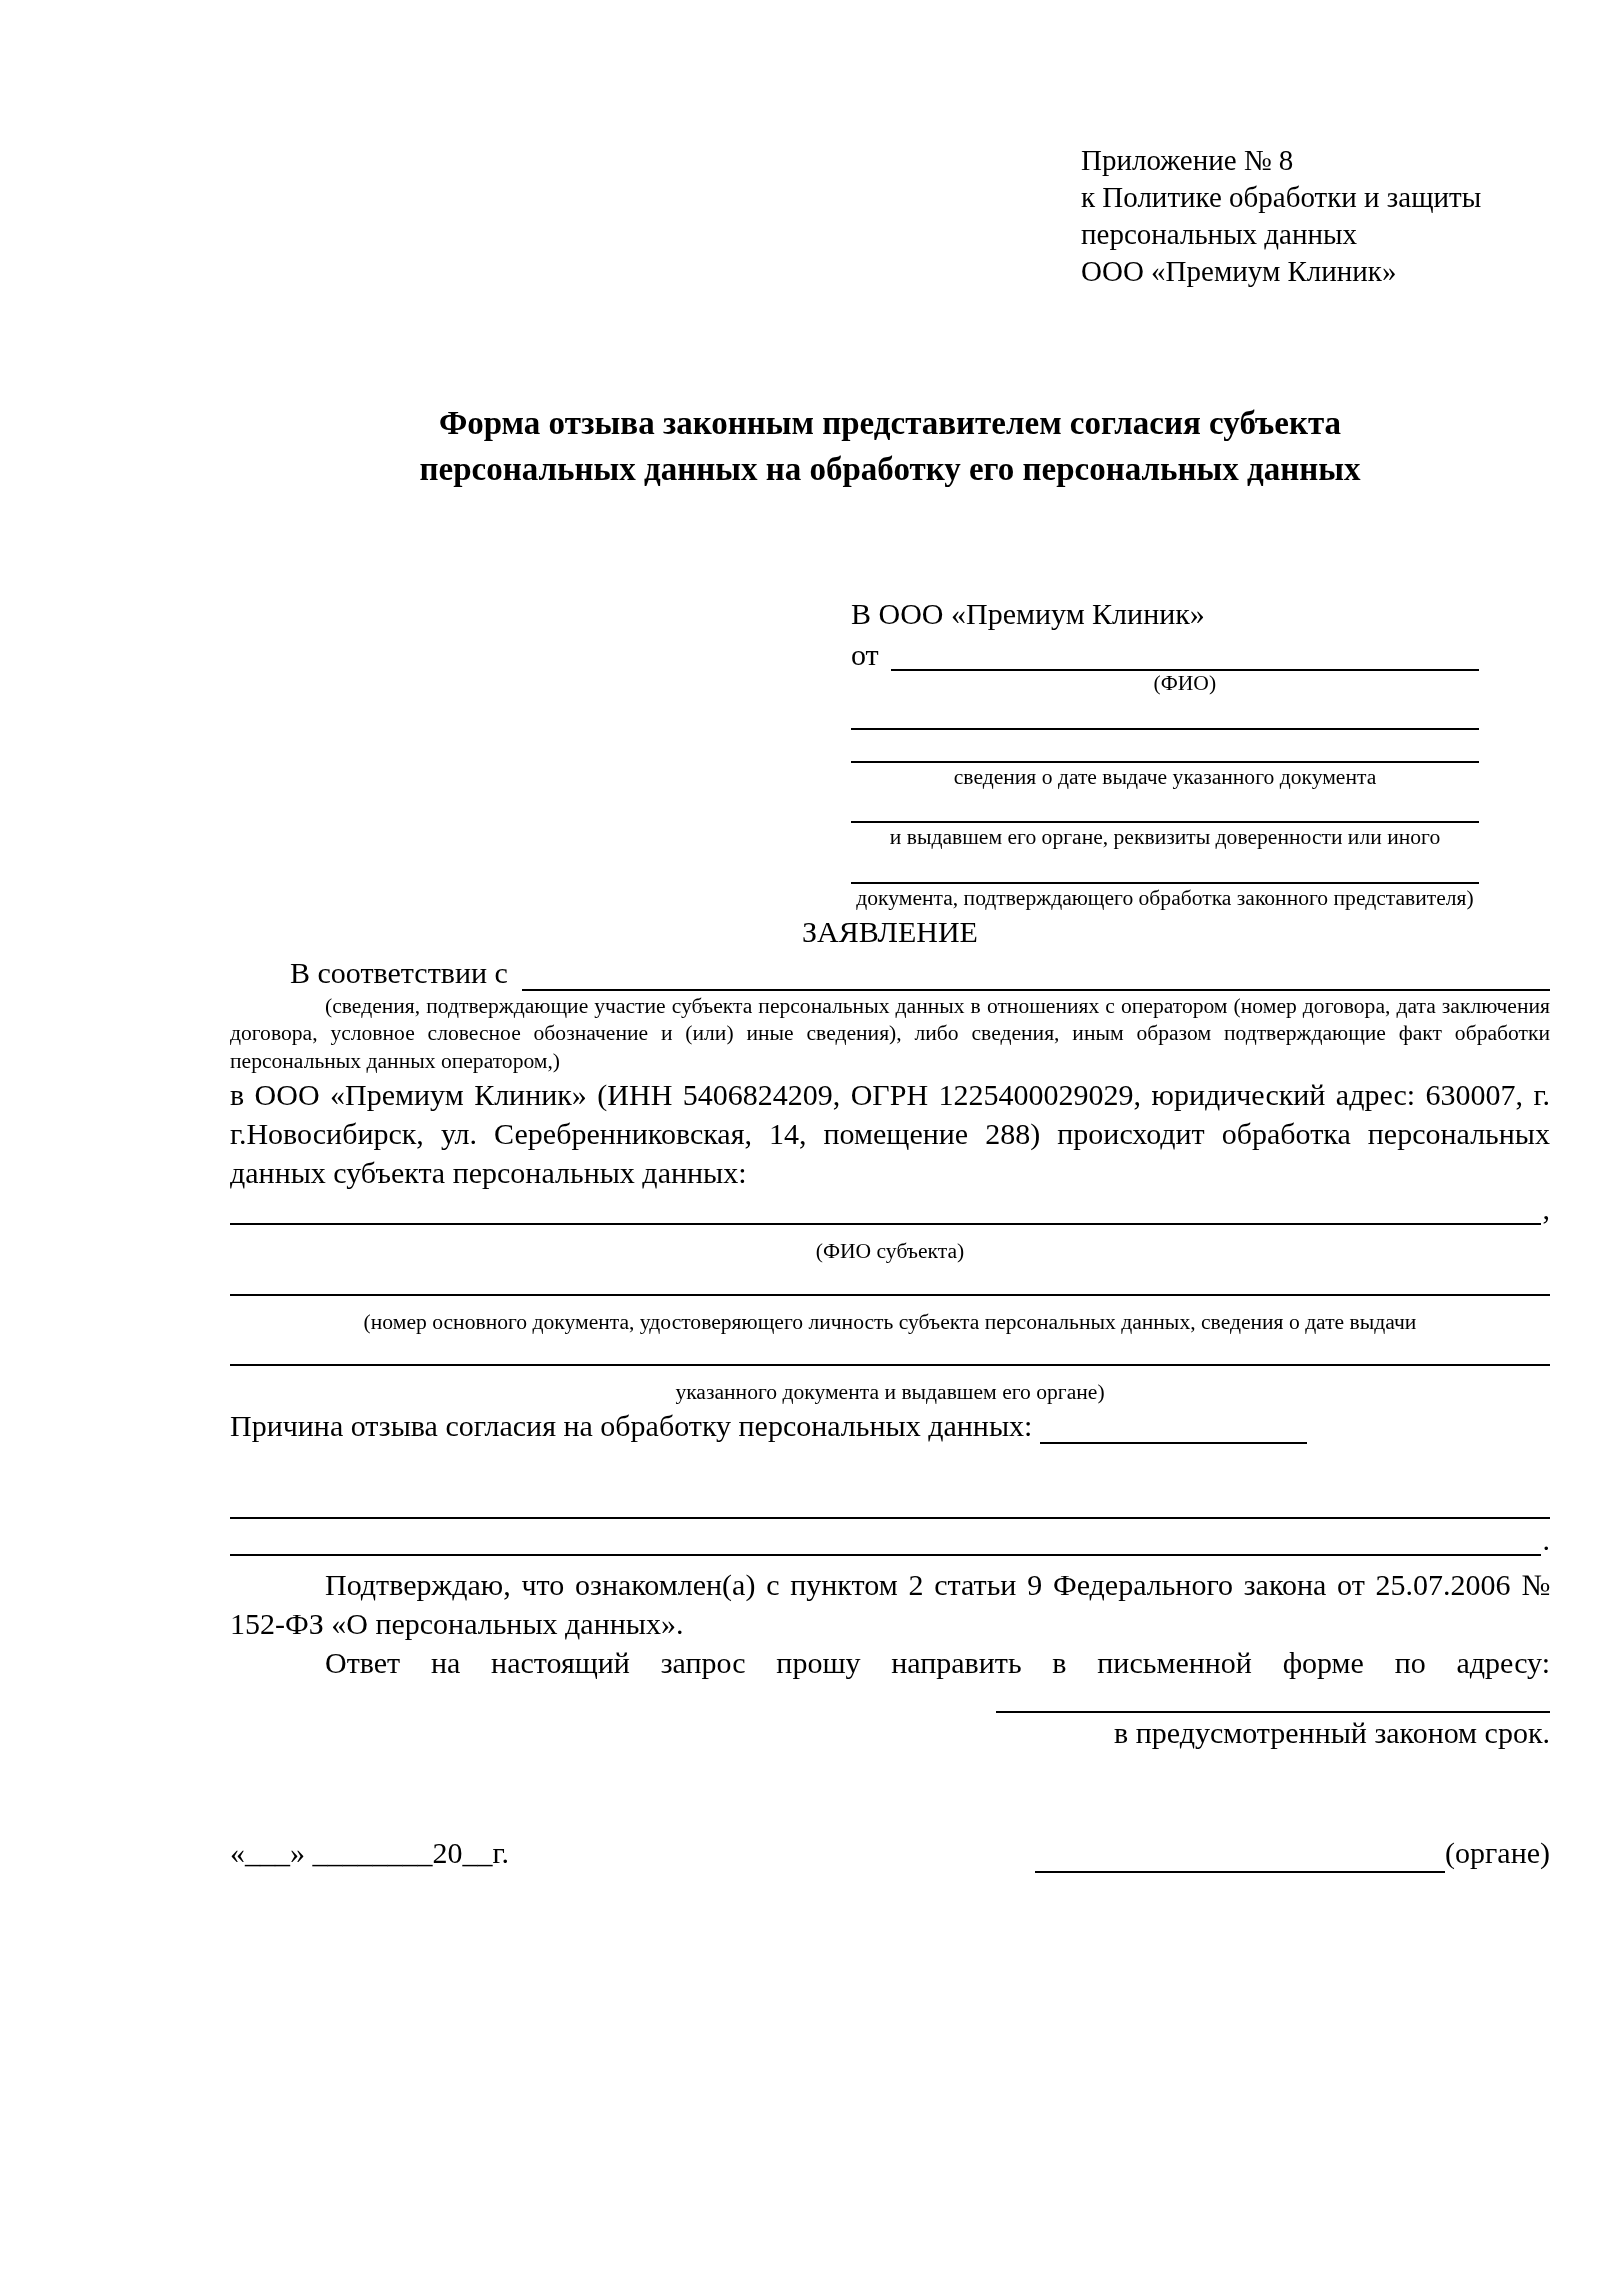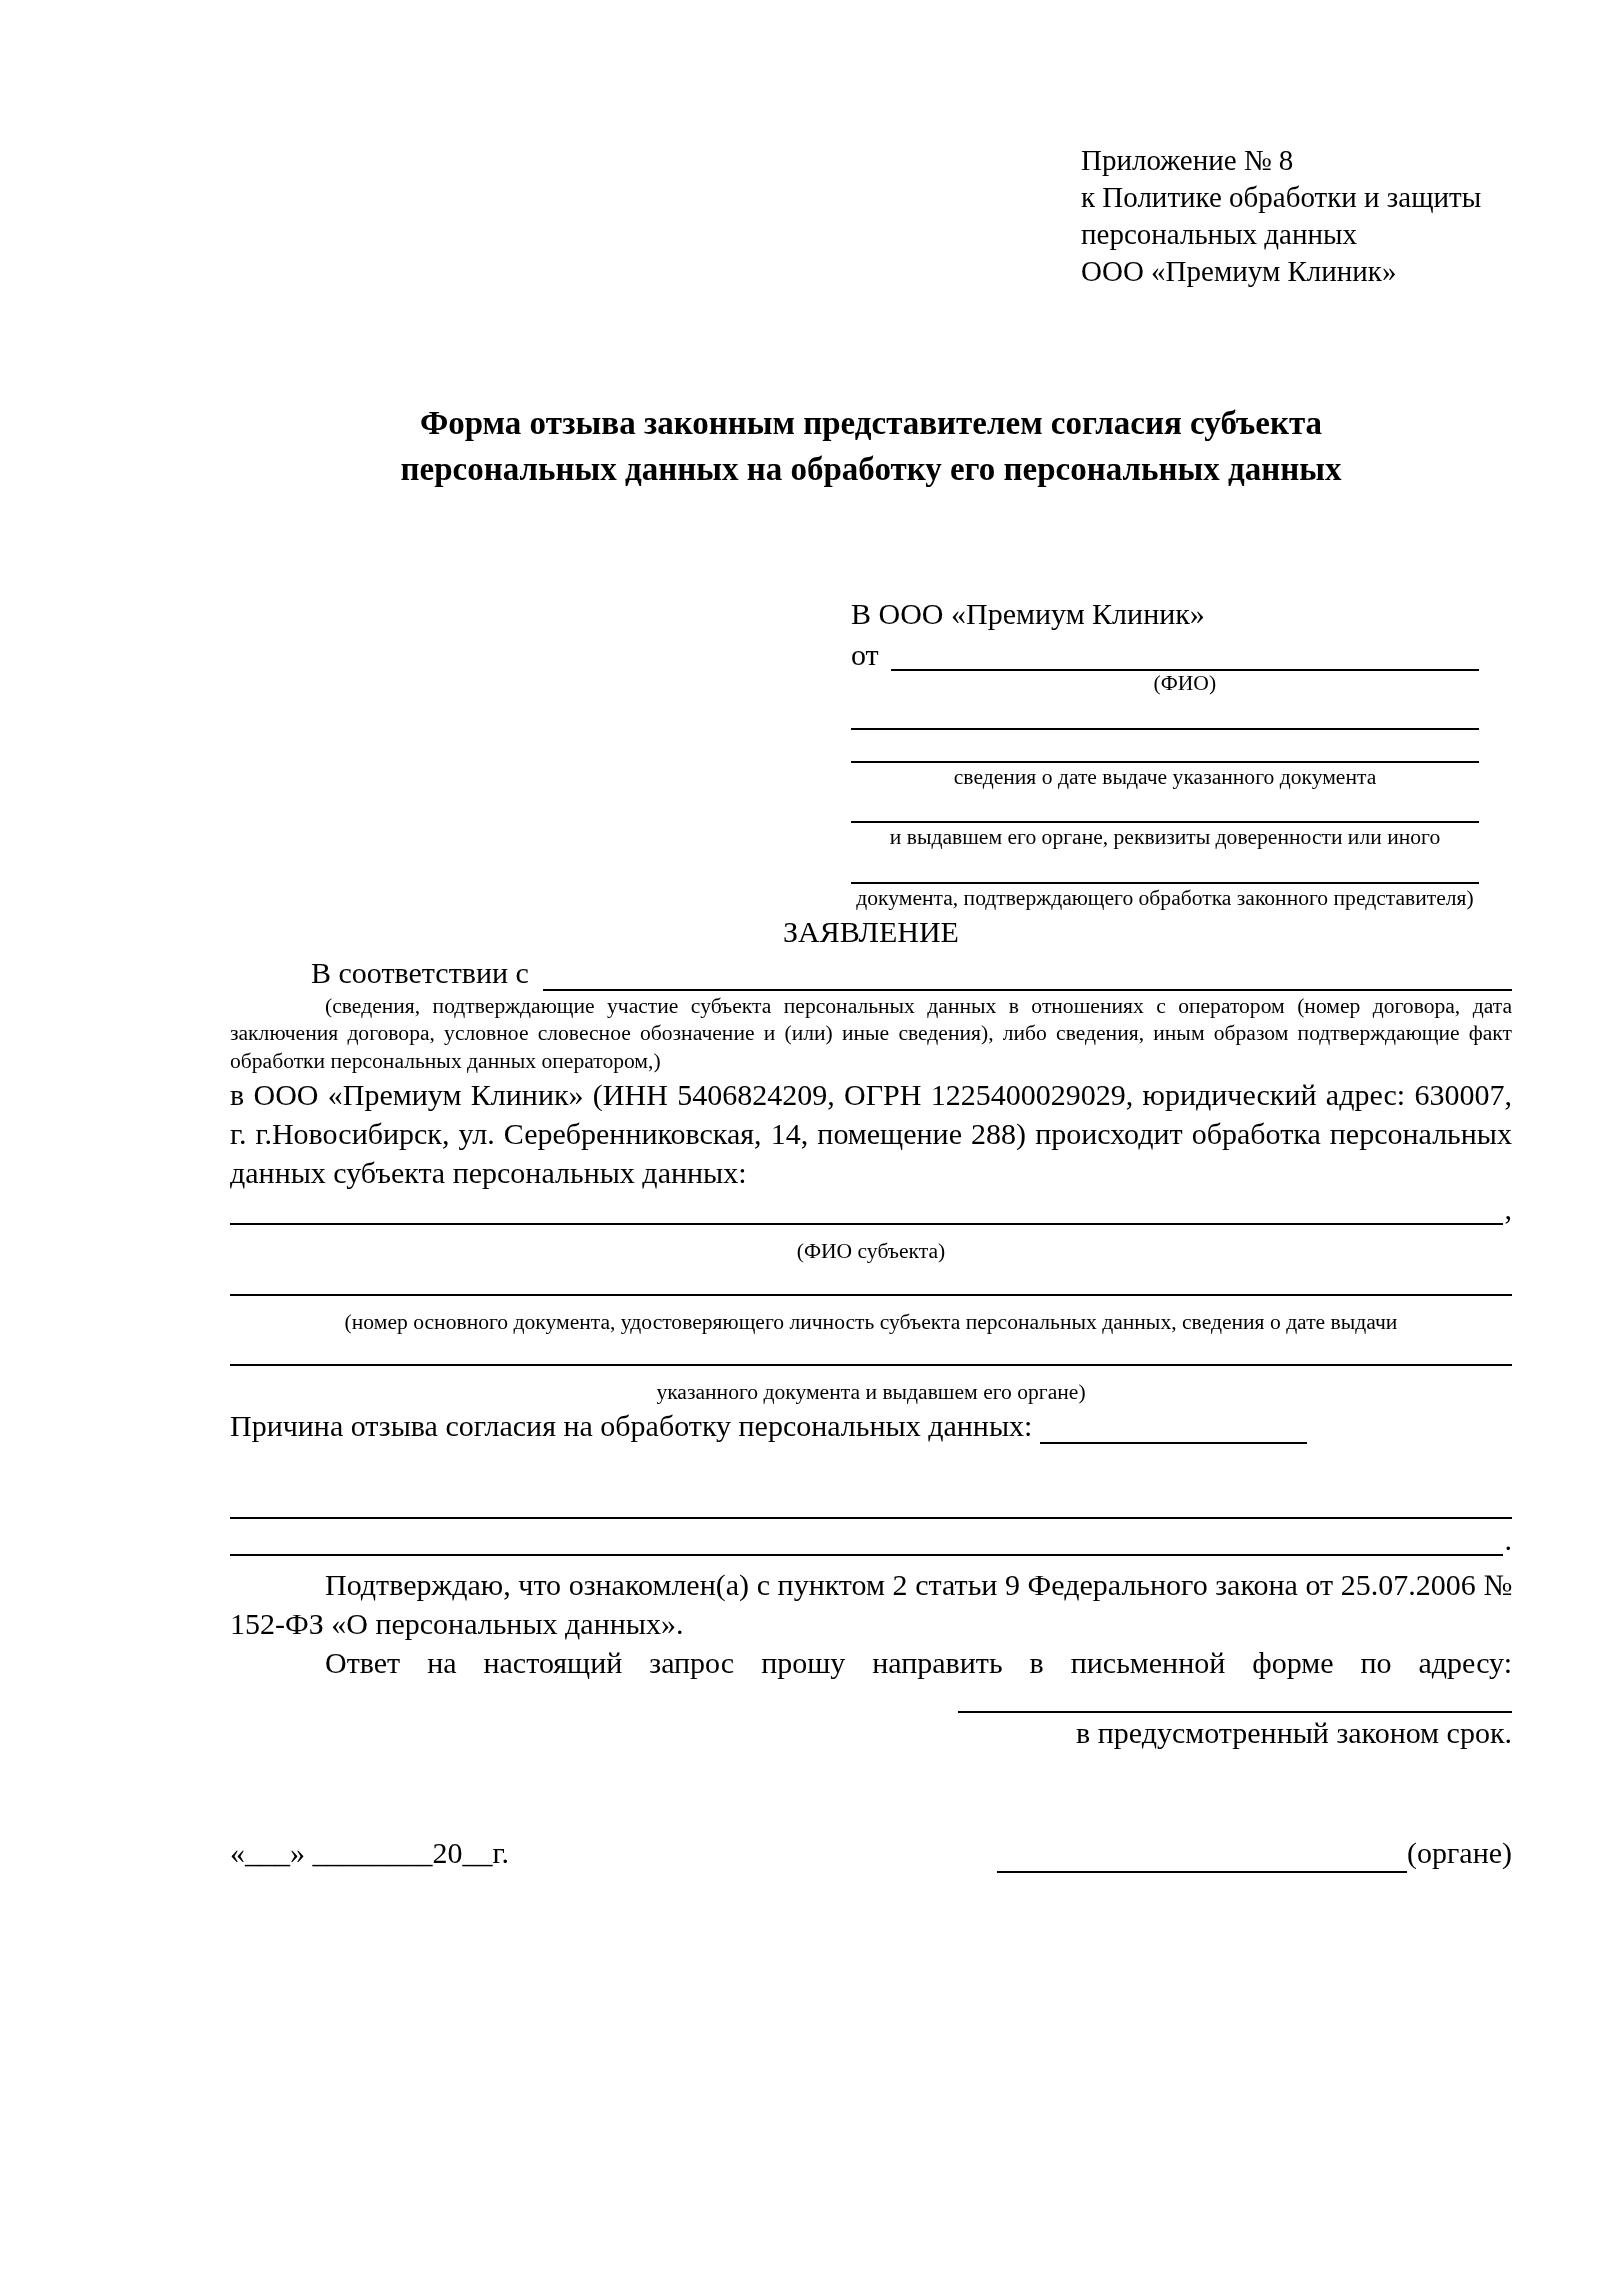--- a/index.html
+++ b/index.html
@@ -4,21 +4,21 @@
 <style>
   html, body { margin: 0; padding: 0; background: #ffffff; }
   .page {
     position: relative;
     width: 1621px;
     height: 2293px;
     background: #ffffff;
     color: #000;
     font-family: "Liberation Serif", "DejaVu Serif", serif;
     box-sizing: border-box;
-    padding: 142px 109px 0 230px;
+    padding: 142px 71px 0 230px;
     overflow: hidden;
   }
   
   .appendix {
     margin-left: 851px;
     font-size: 29px;
     line-height: 37px;
   }
   
   .title {
@@ -46,21 +46,21 @@
   }
   .bcap .bline { height: 31px; border-bottom: 2.9px solid #000; }
   .bcap .cap { margin-top: 2px; }
   
   .heading {
     text-align: center;
     font-size: 30px;
     line-height: 41px;
   }
   .in-row { display: flex; font-size: 30px; line-height: 41px; }
-  .in-row .lbl { margin-left: 81px; white-space: nowrap; }
+  .in-row .lbl { margin-left: 60px; white-space: nowrap; }
   .in-row .line-col { flex: 1; margin-left: 13.7px; }
   .in-row .uline-flex { height: 37px; }
   .smallprint {
     font-size: 21.6px;
     line-height: 27.4px;
     text-align: justify;
     text-indent: 95px;
   }
   .para {
     font-size: 30px;

